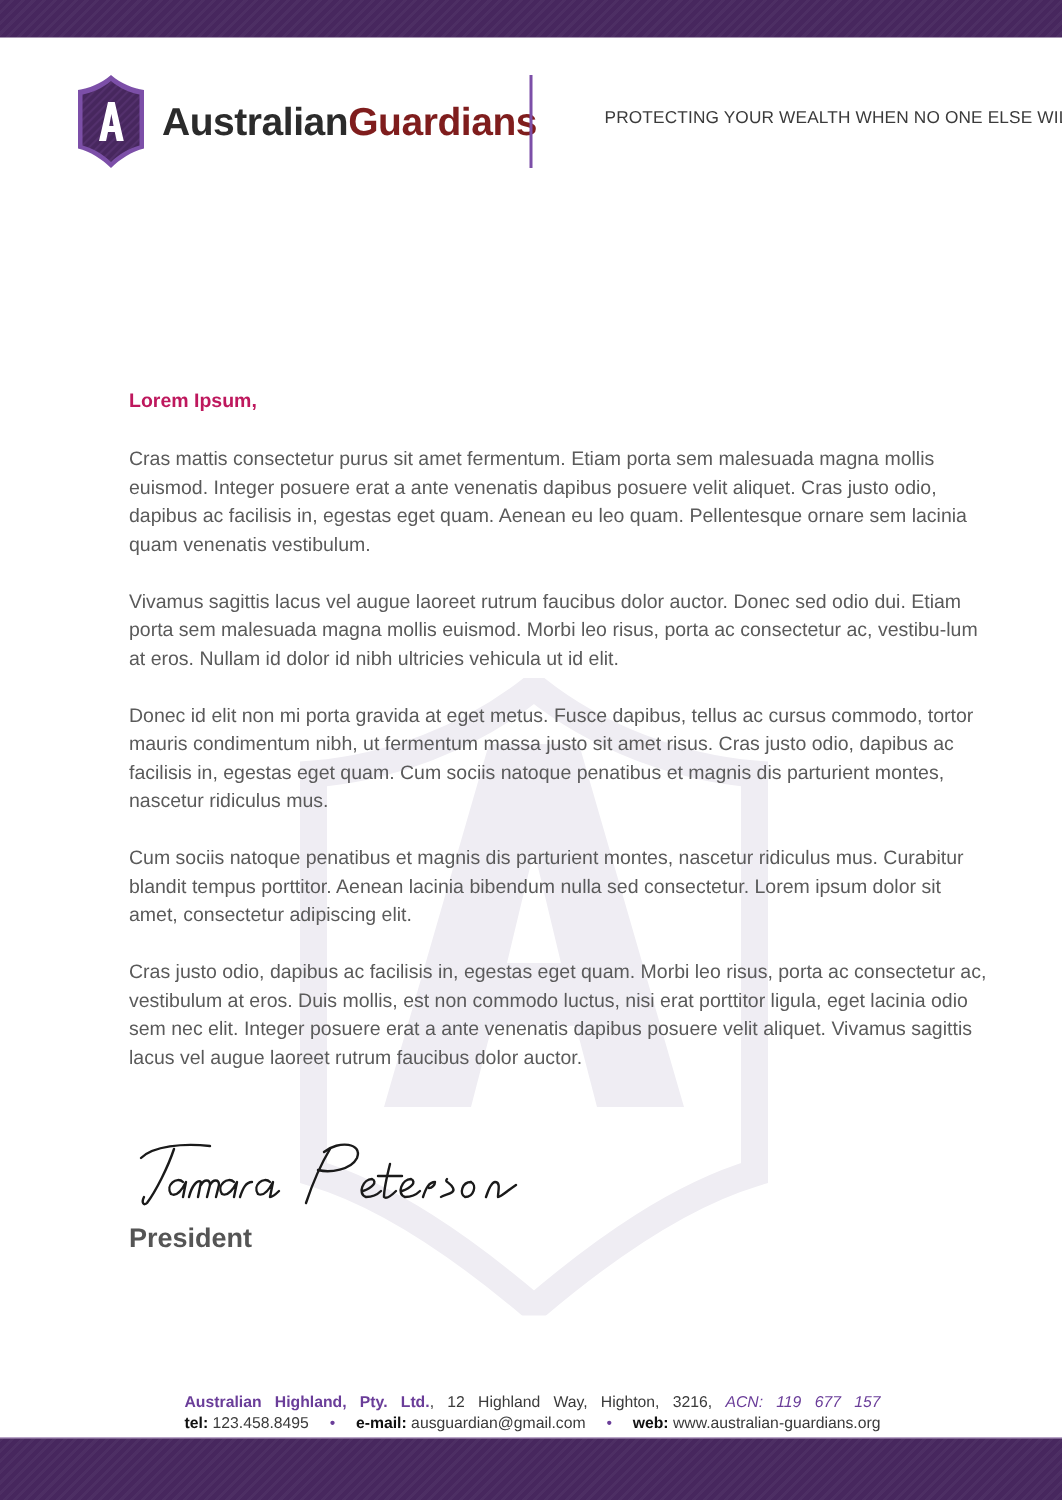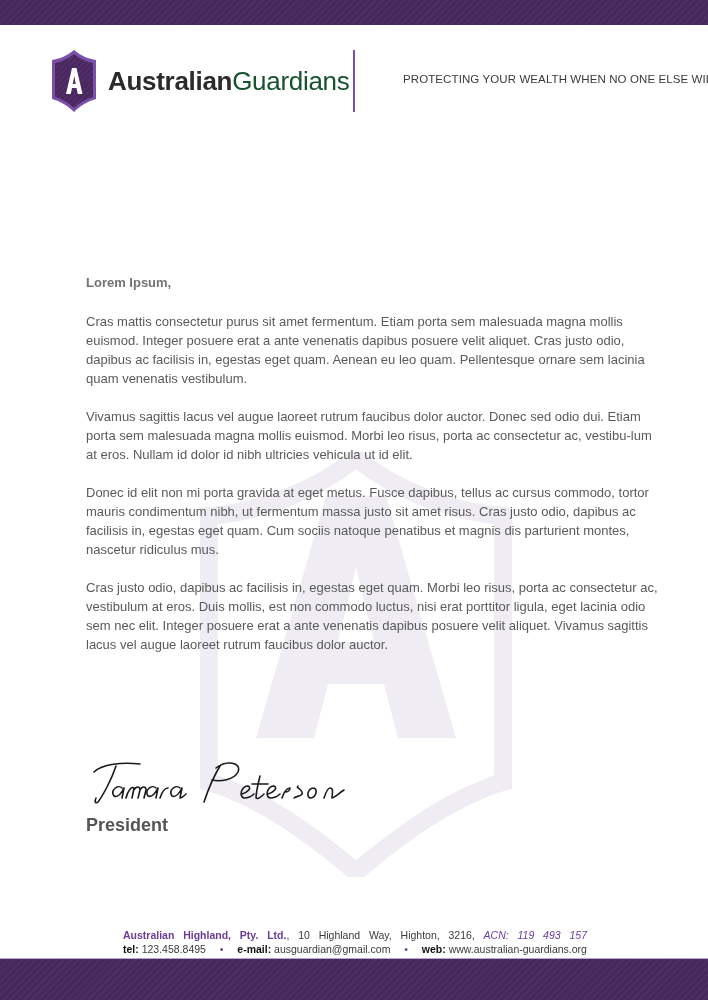--- a/index.html
+++ b/index.html
@@ -7,29 +7,29 @@
          font-family:"Liberation Sans", "DejaVu Sans", sans-serif; }
   .stripe-bar { position:absolute; left:0; width:708px;
     background-color:#47275e;
     background-image: repeating-linear-gradient(135deg, rgba(255,255,255,0.035) 0 2px, rgba(0,0,0,0) 2px 5px); }
   .top-bar { top:0; height:25px; }
   .bottom-bar { top:958px; height:42px; border-top:1px solid #b9a6c8; }
 
   .logo-shield { position:absolute; left:51px; top:49px; width:46px; height:64px; }
   .brand { position:absolute; left:108px; top:64px; font-size:26px; line-height:34px; letter-spacing:-0.3px; white-space:nowrap; }
   .brand .b1 { color:#2b2b2b; font-weight:bold; }
-  .brand .b2 { color:#14532d; font-weight:normal; }
+  .brand .b2 { color:#7f1d1d; font-weight:bold; }
   .divider { position:absolute; left:353px; top:50px; width:2px; height:62px; background:#7c4fa8; }
   .tagline { position:absolute; left:371px; top:73px; font-size:11.5px; color:#3a3a3a; letter-spacing:0.1px; white-space:nowrap;margin-left:32px; }
   .tagline sup { font-size:11px; position:relative; top:-3px; vertical-align:top; margin-left:2px; }
 
   .watermark { position:absolute; left:198px; top:452px; width:316px; height:425px; }
 
   .letter { position:absolute; left:86px; top:257px; width:572px; color:#5a5a5a; font-size:13px; line-height:19px; }
-  .salutation { font-weight:bold; color:#737373; margin:16px 0 20px 0; }
+  .salutation { font-weight:bold; color:#be185d; margin:0 0 20px 0; }
   .para { margin:0 0 19px 0; text-align:left; }
 
   .signature { position:absolute; left:92px; top:758px; width:270px; height:52px; }
   .title-role { position:absolute; left:86px; top:815px; font-size:18px; font-weight:bold; color:#555; }
 
   .footer-info { position:absolute; left:123px; top:928px; width:464px; font-size:10.5px; line-height:14px; color:#3a3a3a; }
   .footer-line1 { display:flex; justify-content:space-between; white-space:nowrap; }
   .footer-line2 { display:flex; justify-content:space-between; white-space:nowrap;align-items:center; }
   .purple { color:#6a3d99;font-style:italic; }
   .purple-b { color:#6a3d99; font-weight:bold; }
@@ -66,20 +66,21 @@
 <svg class="watermark" viewBox="0 0 316 425">
   <path d="M158 6 C200 40 255 60 305 64 L305 330 C255 345 205 380 158 420 C111 380 61 345 11 330 L11 64 C61 60 116 40 158 6 Z" fill="none" stroke="#efedf3" stroke-width="18"></path>
   <path d="M58 286 L128 44 L188 44 L258 286 L200 286 L186 232 L130 232 L116 286 Z M140 190 L176 190 L158 115 Z" fill="#efedf3"></path>
 </svg>
 
 <div class="letter">
   <p class="salutation">Lorem Ipsum,</p>
   <p class="para">Cras mattis consectetur purus sit amet fermentum. Etiam porta sem malesuada magna mollis euismod. Integer posuere erat a ante venenatis dapibus posuere velit aliquet. Cras justo odio, dapibus ac facilisis in, egestas eget quam. Aenean eu leo quam. Pellentesque ornare sem lacinia quam venenatis vestibulum.</p>
   <p class="para">Vivamus sagittis lacus vel augue laoreet rutrum faucibus dolor auctor. Donec sed odio dui. Etiam porta sem malesuada magna mollis euismod. Morbi leo risus, porta ac consectetur ac, vestibu-lum at eros. Nullam id dolor id nibh ultricies vehicula ut id elit.</p>
   <p class="para">Donec id elit non mi porta gravida at eget metus. Fusce dapibus, tellus ac cursus commodo, tortor mauris condimentum nibh, ut fermentum massa justo sit amet risus. Cras justo odio, dapibus ac facilisis in, egestas eget quam. Cum sociis natoque penatibus et magnis dis parturient montes, nascetur ridiculus mus.</p>
+  <p class="para">Cum sociis natoque penatibus et magnis dis parturient montes, nascetur ridiculus mus. Curabitur blandit tempus porttitor. Aenean lacinia bibendum nulla sed consectetur. Lorem ipsum dolor sit amet, consectetur adipiscing elit.</p>
   <p class="para">Cras justo odio, dapibus ac facilisis in, egestas eget quam. Morbi leo risus, porta ac consectetur ac, vestibulum at eros. Duis mollis, est non commodo luctus, nisi erat porttitor ligula, eget lacinia odio sem nec elit. Integer posuere erat a ante venenatis dapibus posuere velit aliquet. Vivamus sagittis lacus vel augue laoreet rutrum faucibus dolor auctor.</p>
 </div>
 
 <svg class="signature" viewBox="0 0 270 52" fill="none" stroke="#1a1a1a" stroke-width="1.6" stroke-linecap="round" stroke-linejoin="round">
 
   <path d="M2 14 C10 6 30 4 48 6"></path>
   <path d="M24 8 C20 20 12 36 6 44 C4 46 2 44 4 40"></path>
 
   <path d="M30 30 C26 26 18 32 22 38 C26 40 30 34 32 30 L30 40"></path>
   <path d="M34 40 C36 32 40 28 42 30 L40 40 M42 32 C44 28 48 28 48 32 L46 40 M48 32 C50 28 54 28 54 32 L52 40"></path>
@@ -100,28 +101,28 @@
 </svg>
 
 <div class="title-role">President</div>
 
 <div class="footer-info">
   <div class="footer-line1">
     <span class="purple-b">Australian</span>
     <span class="purple-b">Highland,</span>
     <span class="purple-b">Pty.</span>
     <span><span class="purple-b">Ltd.</span>,</span>
-    <span>10</span>
+    <span>12</span>
     <span>Highland</span>
     <span>Way,</span>
     <span>Highton,</span>
     <span>3216,</span>
     <span class="purple">ACN:</span>
     <span class="purple">119</span>
-    <span class="purple">493</span>
+    <span class="purple">677</span>
     <span class="purple">157</span>
   </div>
   <div class="footer-line2">
     <span><span class="blk">tel:</span> <span>123.458.8495</span></span>
     <span class="bullet">•</span>
     <span><span class="blk">e-mail:</span> <span>ausguardian@gmail.com</span></span>
     <span class="bullet">•</span>
     <span><span class="blk">web:</span> <span>www.australian-guardians.org</span></span>
   </div>
 </div>

